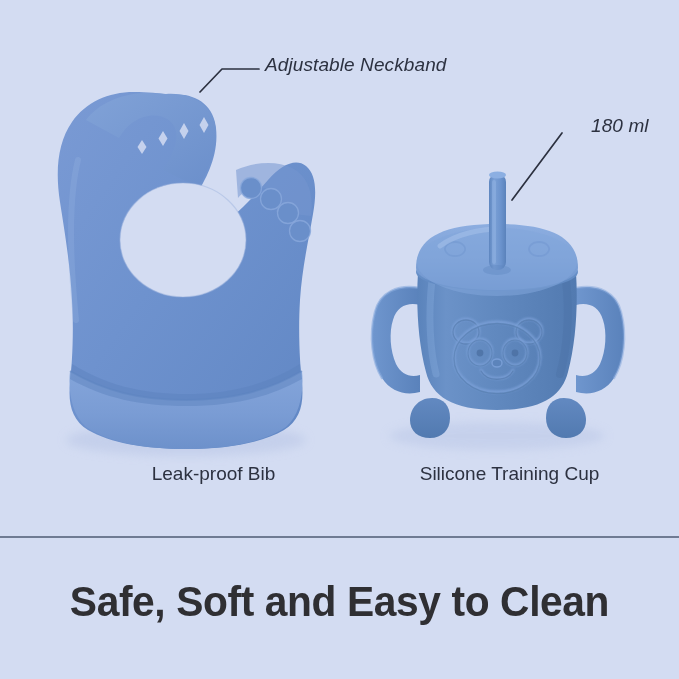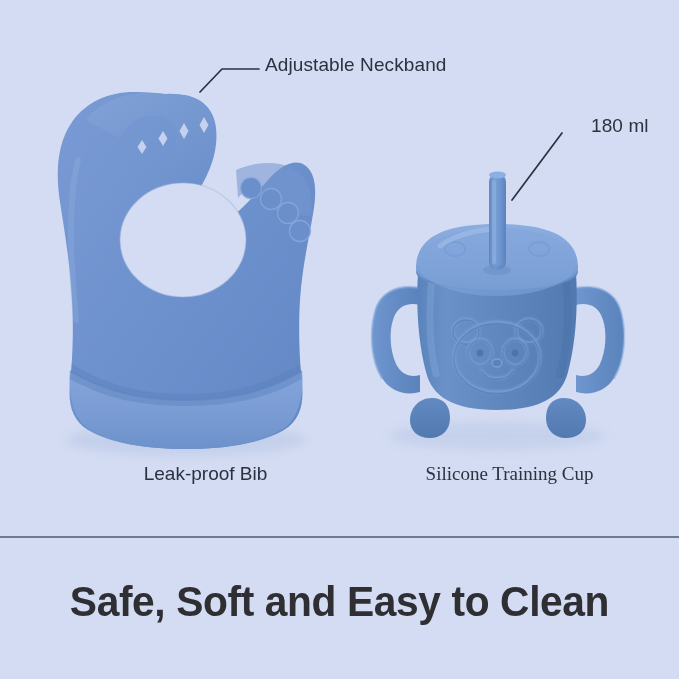--- a/index.html
+++ b/index.html
@@ -15,34 +15,35 @@
   .svg-layer{position:absolute;left:0;top:0;width:679px;height:679px;}
 
   
   .callout{
     position:absolute;
     color:#2c3140;
     font-size:19px;
     font-family:"Liberation Sans", sans-serif;
     white-space:nowrap;
     letter-spacing:.1px;
+    font-style:italic;
   }
   #callout-neckband{left:265px;top:54px;}
   #callout-volume{left:566px;top:115px;margin-left:25px;}
 
   
   .caption{
     position:absolute;
     color:#2c3140;
     font-size:19px;
     white-space:nowrap;
     text-align:center;
   }
-  #caption-bib{left:0;top:463px;width:363px;padding-left:24px;}
-  #caption-cup{left:340px;top:463px;width:339px;font-family:Liberation Serif, serif;}
+  #caption-bib{left:8px;top:463px;width:363px;padding-left:24px;}
+  #caption-cup{left:340px;top:463px;width:339px;}
 
   
   #divider{
     position:absolute;left:0;top:536px;width:679px;height:2px;
     background:#6f7b93;
   }
 
   
   #headline{
     position:absolute;left:0;top:578px;width:679px;

